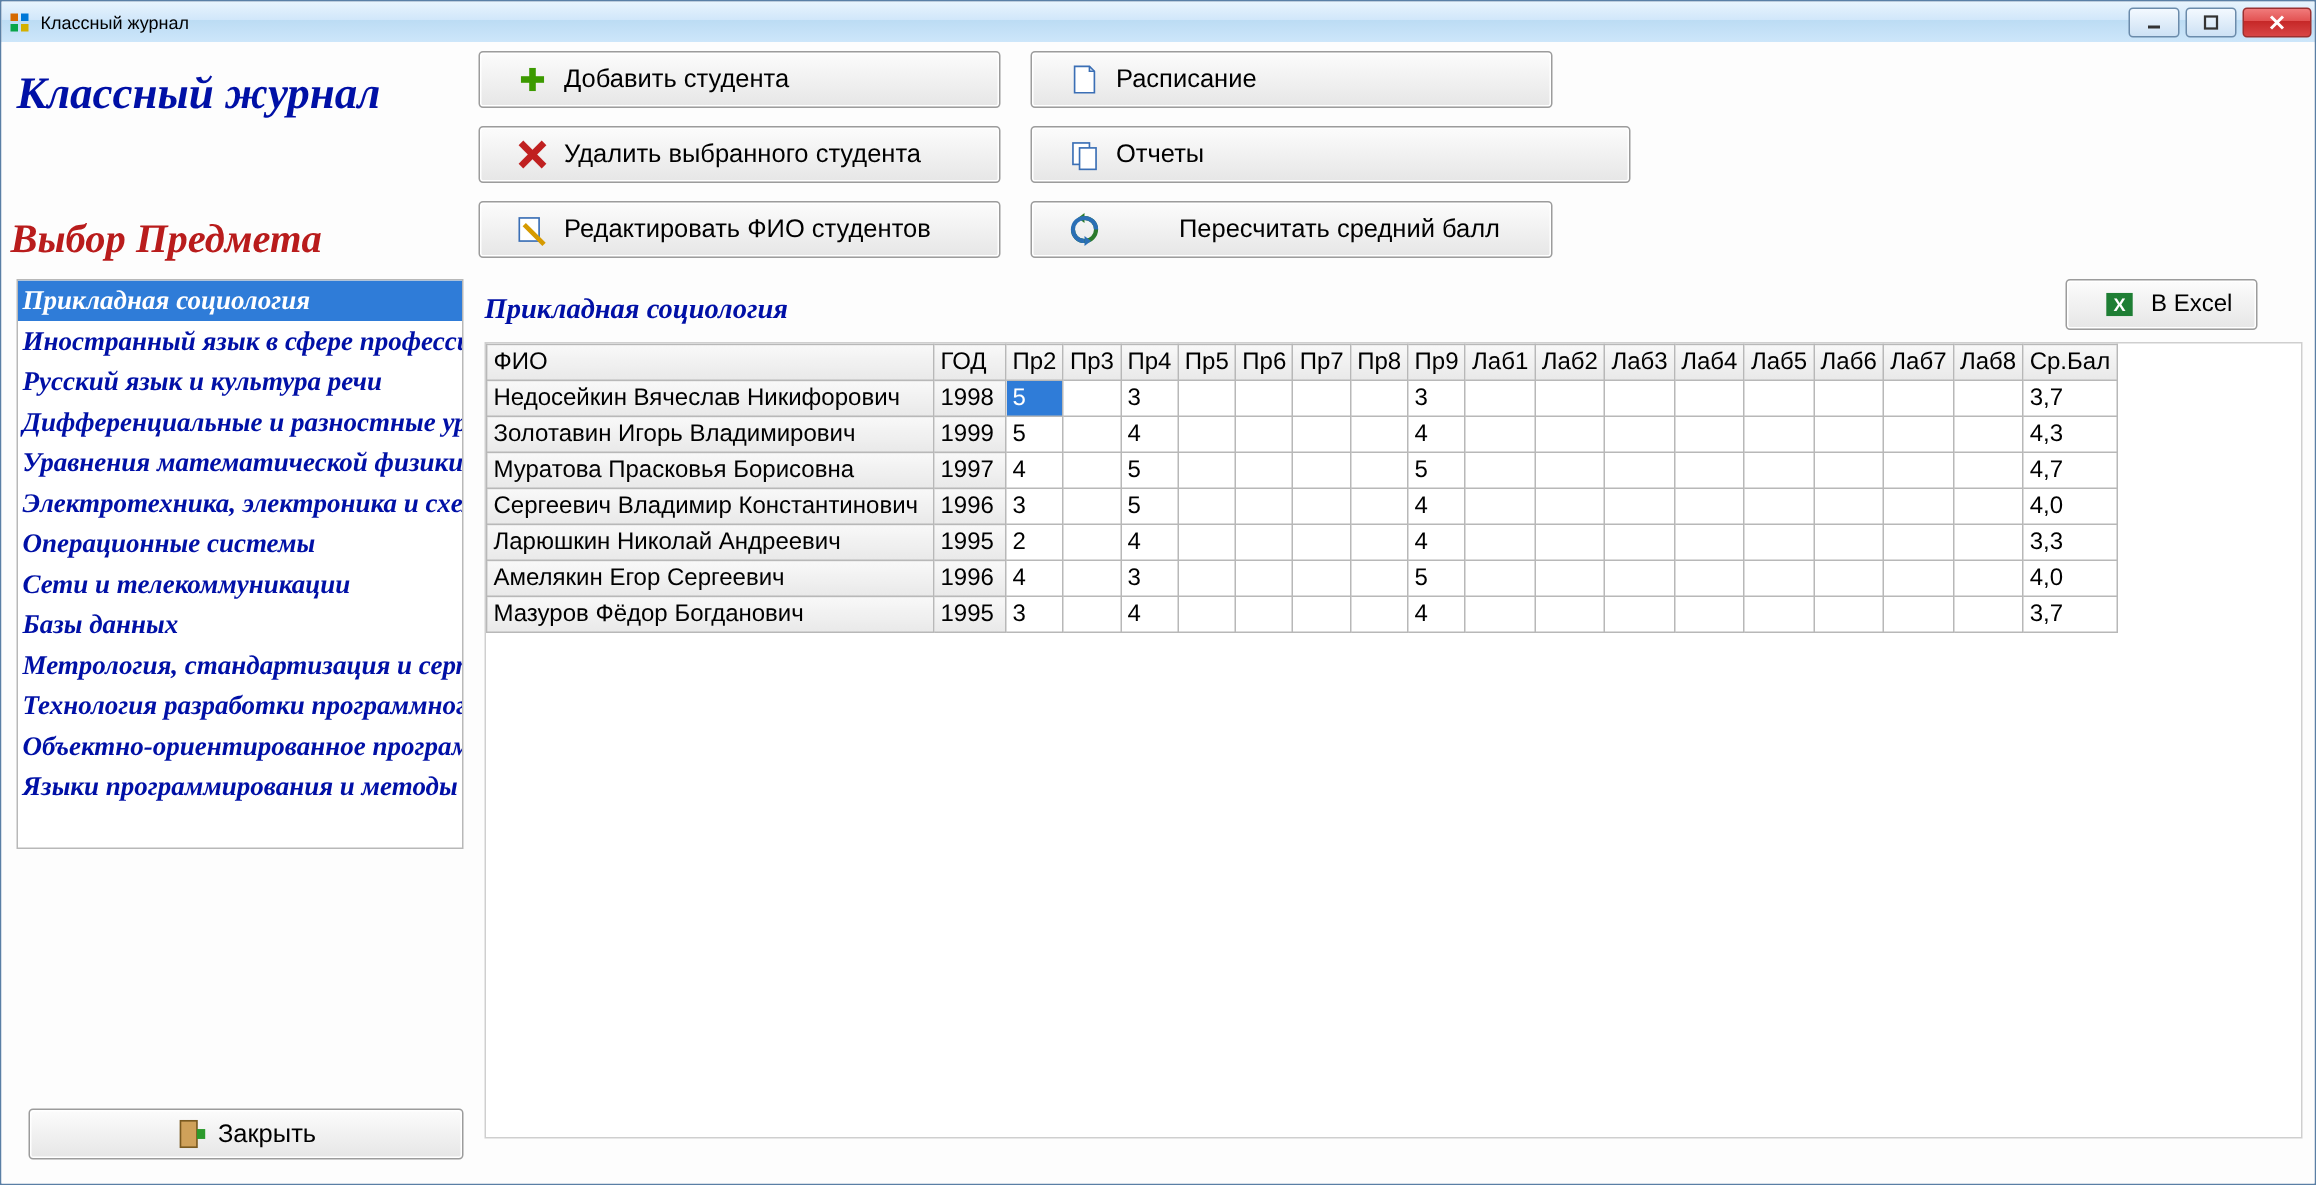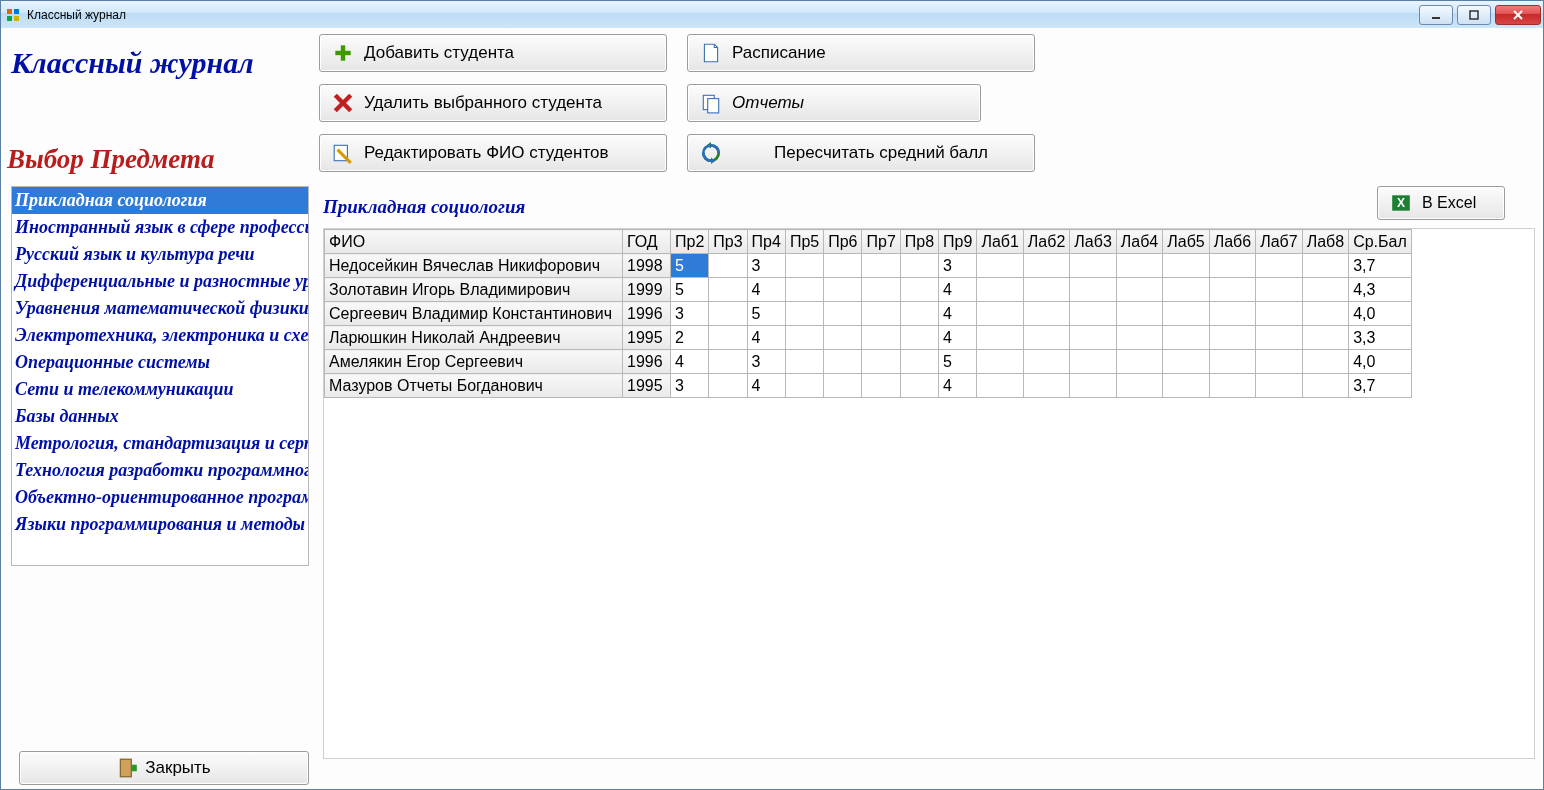--- a/index.html
+++ b/index.html
@@ -20,40 +20,40 @@
 
 .h-main { position: absolute; left: 10px; top: 18px; font-family: "Book Antiqua", Palatino, serif; font-style: italic; font-weight: bold; font-size: 30px; color: #0010a6; }
 .h-sub { position: absolute; left: 6px; top: 116px; font-family: "Book Antiqua", Palatino, serif; font-style: italic; font-weight: bold; font-size: 27px; color: #b91c1c; }
 
 
 .subject-list { position: absolute; left: 10px; top: 158px; width: 298px; height: 380px; border: 1px solid #b8b8b8; background: #fff; overflow: hidden; }
 .subject-list .item { height: 27px; line-height: 27px; padding-left: 3px; font-family: "Book Antiqua", Palatino, serif; font-style: italic; font-weight: bold; font-size: 18px; color: #0010a6; white-space: nowrap; cursor: pointer; }
 .subject-list .item.selected { background: #2f7cd8; color: #fff; }
 
 
-.btn { position: absolute; height: 38px; background: linear-gradient(to bottom,#fcfcfc,#e6e6e6); border: 1px solid #9c9c9c; border-radius: 3px; box-shadow: inset 0 0 0 1px #fff; display: flex; align-items: center; padding-left: 12px; font-size: 17px; color: #000; cursor: pointer; }
+.btn { position: absolute; height: 38px; background: linear-gradient(to bottom,#fcfcfc,#e6e6e6); border: 1px solid #9c9c9c; border-radius: 3px; box-shadow: inset 0 0 0 1px #fff; display: flex; align-items: center; padding-left: 24px; font-size: 17px; color: #000; cursor: pointer; }
 .btn .bicon { width: 22px; height: 22px; margin-right: 10px; display: flex; align-items: center; justify-content: center; }
 
 
 .subject-title { position: absolute; left: 322px; top: 168px; font-family: "Book Antiqua", Palatino, serif; font-style: italic; font-weight: bold; font-size: 19px; color: #0010a6; }
 
 
 .grid-wrap { position: absolute; left: 322px; top: 200px; right: 8px; bottom: 30px; border: 1px solid #cfcfcf; background: #fff; overflow: hidden; }
 table.grid { border-collapse: collapse; table-layout: fixed; font-size: 16px; }
 table.grid th, table.grid td { border: 1px solid #b8b8b8; height: 24px; padding: 0 4px; text-align: left; white-space: nowrap; overflow: hidden; background: #fff; }
 table.grid th { background: linear-gradient(to bottom,#f8f8f8,#e9e9e9); font-weight: normal; }
 table.grid td.fixed { background: linear-gradient(to bottom,#f8f8f8,#e9e9e9); }
 table.grid td.sel { background: #2f7cd8; color: #fff; }
 .c-fio { width: 298px; }
 .c-year { width: 48px; }
 .c-pr { width: 38px; }
 .c-avg { width: 60px; }
 
 
-.close-btn { position: absolute; left: 18px; bottom: 4px; width: 290px; height: 34px; text-align: center; }
+.close-btn { position: absolute; left: 18px; bottom: 16px; width: 290px; height: 34px; text-align: center; }
 
 </style>
 </head>
 <body>
 
 <div class="titlebar">
   <span class="app-icon">
     <svg viewBox="0 0 16 16">
         <rect x="2" y="2" width="5" height="5" fill="#d66a00"></rect>
         <rect x="9" y="2" width="5" height="5" fill="#0078d7"></rect>
@@ -117,21 +117,21 @@
 
   <div class="btn" style="left:686px; top:6px; width:348px;">
     <span class="bicon">
         <svg viewBox="0 0 20 20">
           <path d="M4 2 H13 L16 5 V18 H4 Z" fill="#fff" stroke="#3b6fb5" stroke-width="1"></path>
           <path d="M13 2 V5 H16" fill="none" stroke="#3b6fb5" stroke-width="1"></path>
         </svg>
       </span>
     <span>Расписание</span>
   </div>
-  <div class="btn" style="left:686px; top:56px; width:294px;font-style:italic;">
+  <div class="btn" style="left:686px; top:56px; width:400px;">
     <span class="bicon">
         <svg viewBox="0 0 20 20">
           <rect x="3" y="3" width="10" height="13" fill="#fff" stroke="#3b6fb5" stroke-width="1"></rect>
           <rect x="7" y="6" width="10" height="13" fill="#fff" stroke="#3b6fb5" stroke-width="1"></rect>
         </svg>
       </span>
     <span>Отчеты</span>
   </div>
   <div class="btn" style="left:686px; top:106px; width:348px;gap:42px;">
     <span class="bicon">
@@ -256,20 +256,41 @@
             <td></td>
             <td></td>
             <td></td>
             <td></td>
             <td></td>
             <td></td>
             <td></td>
             <td>4,3</td>
           </tr>
           <tr>
+            <td class="fixed">Муратова Прасковья  Борисовна</td>
+            <td class="fixed">1997</td>
+            <td>4</td>
+            <td></td>
+            <td>5</td>
+            <td></td>
+            <td></td>
+            <td></td>
+            <td></td>
+            <td>5</td>
+            <td></td>
+            <td></td>
+            <td></td>
+            <td></td>
+            <td></td>
+            <td></td>
+            <td></td>
+            <td></td>
+            <td>4,7</td>
+          </tr>
+          <tr>
             <td class="fixed">Сергеевич Владимир  Константинович</td>
             <td class="fixed">1996</td>
             <td>3</td>
             <td></td>
             <td>5</td>
             <td></td>
             <td></td>
             <td></td>
             <td></td>
             <td>4</td>
@@ -319,21 +340,21 @@
             <td></td>
             <td></td>
             <td></td>
             <td></td>
             <td></td>
             <td></td>
             <td></td>
             <td>4,0</td>
           </tr>
           <tr>
-            <td class="fixed">Мазуров Отчеты  Богданович</td>
+            <td class="fixed">Мазуров Фёдор  Богданович</td>
             <td class="fixed">1995</td>
             <td>3</td>
             <td></td>
             <td>4</td>
             <td></td>
             <td></td>
             <td></td>
             <td></td>
             <td>4</td>
             <td></td>

